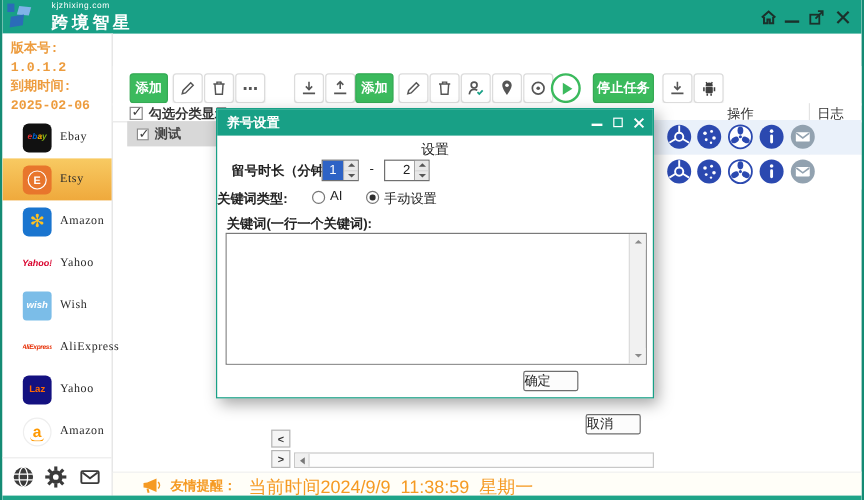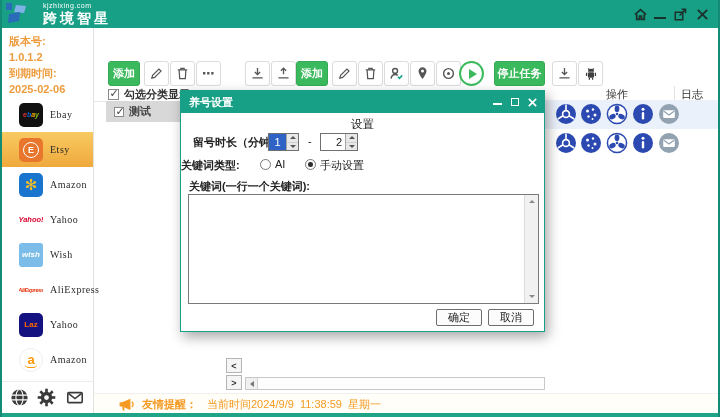--- a/index.html
+++ b/index.html
@@ -13,21 +13,21 @@
   .brand { position:absolute; left:41px; top:1px; color:#fff; }
   .brand-domain { font-size:7px; display:block; line-height:9px; letter-spacing:.5px; }
   .brand-name { font-size:14px; font-weight:bold; letter-spacing:3px; line-height:16px; display:block; }
   .winctl { position:absolute; top:0; height:28px; width:24px; display:flex; align-items:center; justify-content:center; cursor:pointer; }
   .winctl-home { right:66px; } .winctl-min { right:46px; } .winctl-max { right:26px; } .winctl-close { right:4px; }
   .minus-bar { width:12px; height:2.5px; background:#1b312b; margin-top:8px; }
 
   
   .sidebar { position:absolute; left:0; top:28px; width:92px; bottom:4px; background:#fff; border-right:1px solid #e2e2e2; }
   .license { padding:5px 7px 2px 7px; color:#ed9c3e; font-weight:bold; }
-  .license div { font-size:11px; line-height:16px; white-space:nowrap; }
+  .license div { font-size:11px; line-height:16px; white-space:nowrap;font-family:Liberation Mono, monospace; }
   .plat-list { position:absolute; left:0; top:69px; right:0; }
   .plat-item { height:35px; display:flex; align-items:center; padding-left:17px; cursor:pointer; }
   .plat-item.selected { background:linear-gradient(180deg,#f8ca62,#efa93c); }
   .plat-ic { width:24px; height:24px; border-radius:5px; display:flex; align-items:center; justify-content:center; flex:0 0 24px; overflow:hidden; }
   .plat-label { font-family:"Liberation Serif","DejaVu Serif",serif; font-size:10px; color:#2a2a2a; margin-left:7px; letter-spacing:.5px; }
   .ic-ebay { background:#111; font-size:7px; font-weight:bold; font-style:italic; }
   .ic-ebay b:nth-child(1){color:#e53238}.ic-ebay b:nth-child(2){color:#0064d2}.ic-ebay b:nth-child(3){color:#f5af02}.ic-ebay b:nth-child(4){color:#86b817}
   .ic-etsy { background:#e8762c; }
   .ic-etsy span { width:16px; height:16px; border:1.6px solid #fff; border-radius:50%; color:#fff; font-size:9px; font-weight:bold; display:flex; align-items:center; justify-content:center; }
   .ic-walmart { background:#1a75cf; color:#ffc220; font-size:15px; line-height:15px; }
@@ -71,21 +71,21 @@
   .acir svg { display:block; }
   .p1{left:10px}.p2{left:35px}.p3{left:61px}.p4{left:87px}.p5{left:113px}
 
   .vscroll-btn { position:absolute; width:16px; height:15px; background:#f5f5f5; border:1px solid #b5b5b5; font-size:9px; font-weight:bold; color:#333; display:flex; align-items:center; justify-content:center; cursor:pointer; }
   .hscroll { position:absolute; left:243px; top:377px; width:300px; height:13px; background:#fdfdfd; border:1px solid #c8c8c8; display:flex; cursor:pointer; }
   .hscroll-arrow { width:12px; height:100%; background:#f0f0f0; border-right:1px solid #d5d5d5; display:flex; align-items:center; justify-content:center; }
   .tri-l { width:0; height:0; border-right:4px solid #777; border-top:3px solid transparent; border-bottom:3px solid transparent; }
 
   .statusbar { position:absolute; left:92px; right:0; top:393px; height:20px; background:#fffef8; border-top:1px solid #f0f0f0; }
   .status-reminder { position:absolute; left:48px; top:3px; font-size:11px; font-weight:bold; color:#f59a23; }
-  .status-time { position:absolute; left:113px; top:3px; font-size:11px; color:#f59a23; white-space:pre; }
+  .status-time { position:absolute; left:113px; top:3px; font-size:15px; color:#f59a23; white-space:pre; }
   .status-link { position:absolute; left:250px; top:3px; font-size:11px; font-weight:bold; color:#5b5bc8; text-decoration:underline; cursor:pointer; white-space:nowrap; }
   .mega { position:absolute; left:24px; top:2px; }
   .bottom-strip { position:absolute; left:0; right:0; bottom:0; height:4px; background:#1fa488; }
 
   
   .dialog { position:absolute; left:178px; top:90px; width:365px; height:242px; background:#fff; border:1px solid #18a086; box-shadow:3px 5px 12px rgba(0,0,0,.35); }
   .dlg-title { position:absolute; left:0; top:0; right:0; height:22px; background:#18a086; }
   .dlg-title-text { position:absolute; left:8px; top:4px; color:#fff; font-size:11px; font-weight:bold; }
   .dlg-ctl { position:absolute; top:0; width:18px; height:22px; display:flex; align-items:center; justify-content:center; cursor:pointer; }
   .dlg-min{right:38px}.dlg-max{right:20px}.dlg-close{right:3px}
@@ -105,22 +105,22 @@
   .tri-d { width:0; height:0; border-top:3px solid #555; border-left:3px solid transparent; border-right:3px solid transparent; }
   .sep { position:absolute; left:127px; top:2px; font-size:11px; color:#222; }
   .radio { position:absolute; top:2px; width:11px; height:11px; border:1px solid #777; border-radius:50%; background:#fff; cursor:pointer; }
   .radio.sel::after { content:""; position:absolute; left:2.3px; top:2.3px; width:4.5px; height:4.5px; border-radius:50%; background:#2f2f2f; }
   .radio-label { position:absolute; top:1px; font-size:11px; color:#222; }
   .kw-label { position:absolute; left:8px; top:88px; font-size:11px; font-weight:bold; color:#222; }
   .kw-box { position:absolute; left:7px; top:103px; width:351px; height:110px; border:1px solid #7a7a7a; display:flex; }
   .kw-text { flex:1; border:none; outline:none; resize:none; font-family:"Liberation Sans",sans-serif; font-size:11px; padding:3px; }
   .kw-scroll { width:14px; background:#f1f1f1; border-left:1px solid #dcdcdc; display:flex; flex-direction:column; justify-content:space-between; }
   .kw-sb { height:13px; background:#f1f1f1; display:flex; align-items:center; justify-content:center; cursor:pointer; }
-  .dlg-btn { position:absolute; top:218px; width:46px; height:17px; background:#fcfcfc; border:1px solid #6e6e6e; border-radius:2px; font-size:11px; color:#222; display:flex; align-items:center; justify-content:center; cursor:pointer; }
-  .btn-ok { left:255px; } .btn-cancel { left:307px; }
+  .dlg-btn { position:absolute; top:218px; width:46px; height:17px; background:#fcfcfc; border:1px solid #6e6e6e; border-radius:2px; font-size:11px; color:#222; display:flex; align-items:center; cursor:pointer; }
+  .btn-ok { left:255px; } .btn-cancel { left:307px;margin-top:36px; }
 </style>
 </head>
 <body>
 
 <div class="window">
 
   <div class="titlebar">
     <svg class="logo" viewBox="0 0 24 24">
       <path d="M10 3l10 1-2 7-10-1z" fill="#7fb3e8"></path>
       <path d="M3 12l11-2-1 9-11 2z" fill="#2b6cb8"></path>

